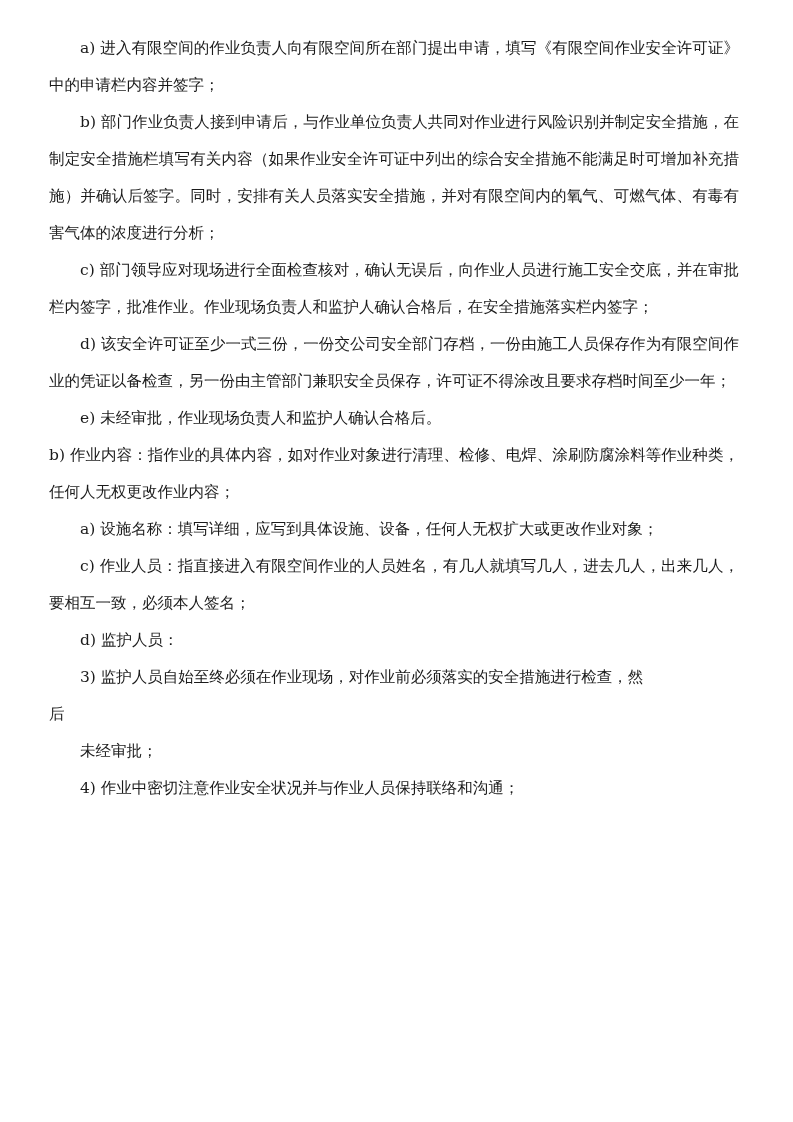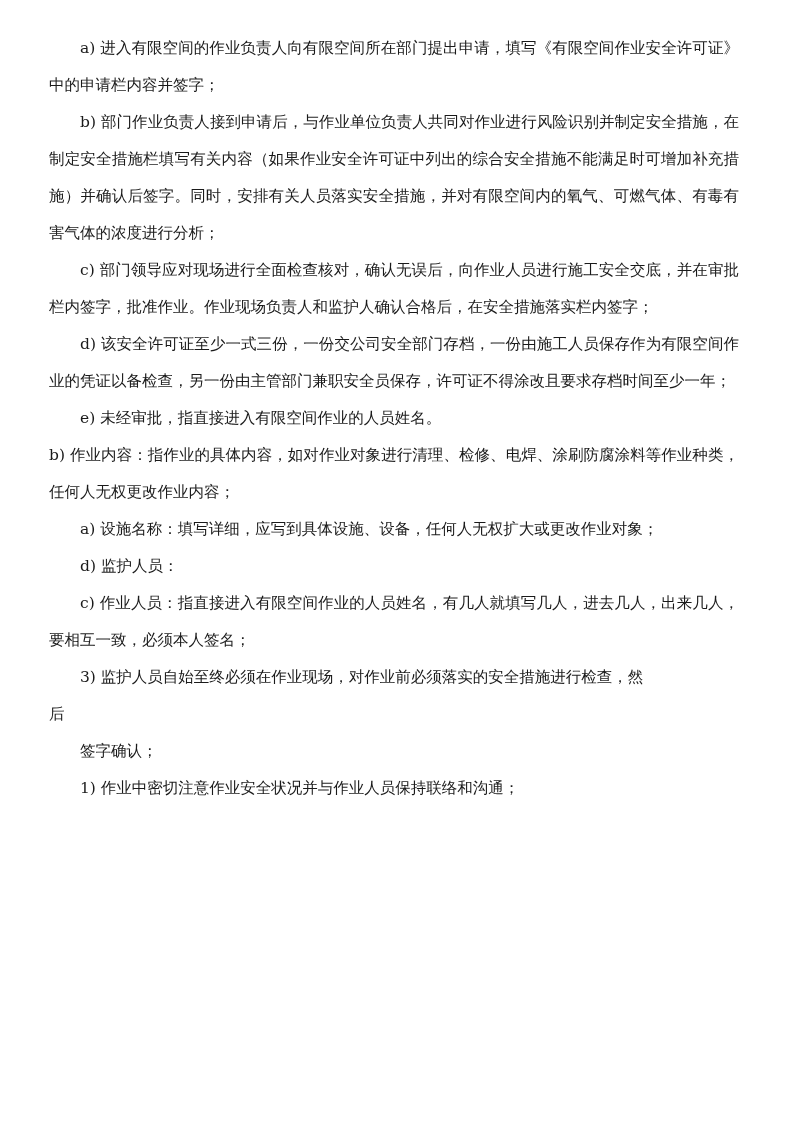--- a/index.html
+++ b/index.html
@@ -41,22 +41,22 @@
     }
   </style>
 </head>
 <body>
 
 <div class="page">
   <p class="para indent">a) 进入有限空间的作业负责人向有限空间所在部门提出申请，填写《有限空间作业安全许可证》中的申请栏内容并签字；</p>
   <p class="para indent">b) 部门作业负责人接到申请后，与作业单位负责人共同对作业进行风险识别并制定安全措施，在制定安全措施栏填写有关内容（如果作业安全许可证中列出的综合安全措施不能满足时可增加补充措施）并确认后签字。同时，安排有关人员落实安全措施，并对有限空间内的氧气、可燃气体、有毒有害气体的浓度进行分析；</p>
   <p class="para indent">c) 部门领导应对现场进行全面检查核对，确认无误后，向作业人员进行施工安全交底，并在审批栏内签字，批准作业。作业现场负责人和监护人确认合格后，在安全措施落实栏内签字；</p>
   <p class="para indent">d) 该安全许可证至少一式三份，一份交公司安全部门存档，一份由施工人员保存作为有限空间作业的凭证以备检查，另一份由主管部门兼职安全员保存，许可证不得涂改且要求存档时间至少一年；</p>
-  <p class="para indent">e) 未经审批，指直接进入有限空间作业的人员姓名。</p>
+  <p class="para indent">e) 未经审批，作业现场负责人和监护人确认合格后。</p>
   <p class="para noindent">b) 作业内容：指作业的具体内容，如对作业对象进行清理、检修、电焊、涂刷防腐涂料等作业种类，任何人无权更改作业内容；</p>
   <p class="para indent">a) 设施名称：填写详细，应写到具体设施、设备，任何人无权扩大或更改作业对象；</p>
+  <p class="para indent">c) 作业人员：指直接进入有限空间作业的人员姓名，有几人就填写几人，进去几人，出来几人，要相互一致，必须本人签名；</p>
   <p class="para indent">d) 监护人员：</p>
-  <p class="para indent">c) 作业人员：指直接进入有限空间作业的人员姓名，有几人就填写几人，进去几人，出来几人，要相互一致，必须本人签名；</p>
   <p class="para indent">3) 监护人员自始至终必须在作业现场，对作业前必须落实的安全措施进行检查，然</p>
   <p class="para noindent">后</p>
-  <p class="para block-indent">签字确认；</p>
-  <p class="para indent">1) 作业中密切注意作业安全状况并与作业人员保持联络和沟通；</p>
+  <p class="para block-indent">未经审批；</p>
+  <p class="para indent">4) 作业中密切注意作业安全状况并与作业人员保持联络和沟通；</p>
 </div>
 
 </body></html>

